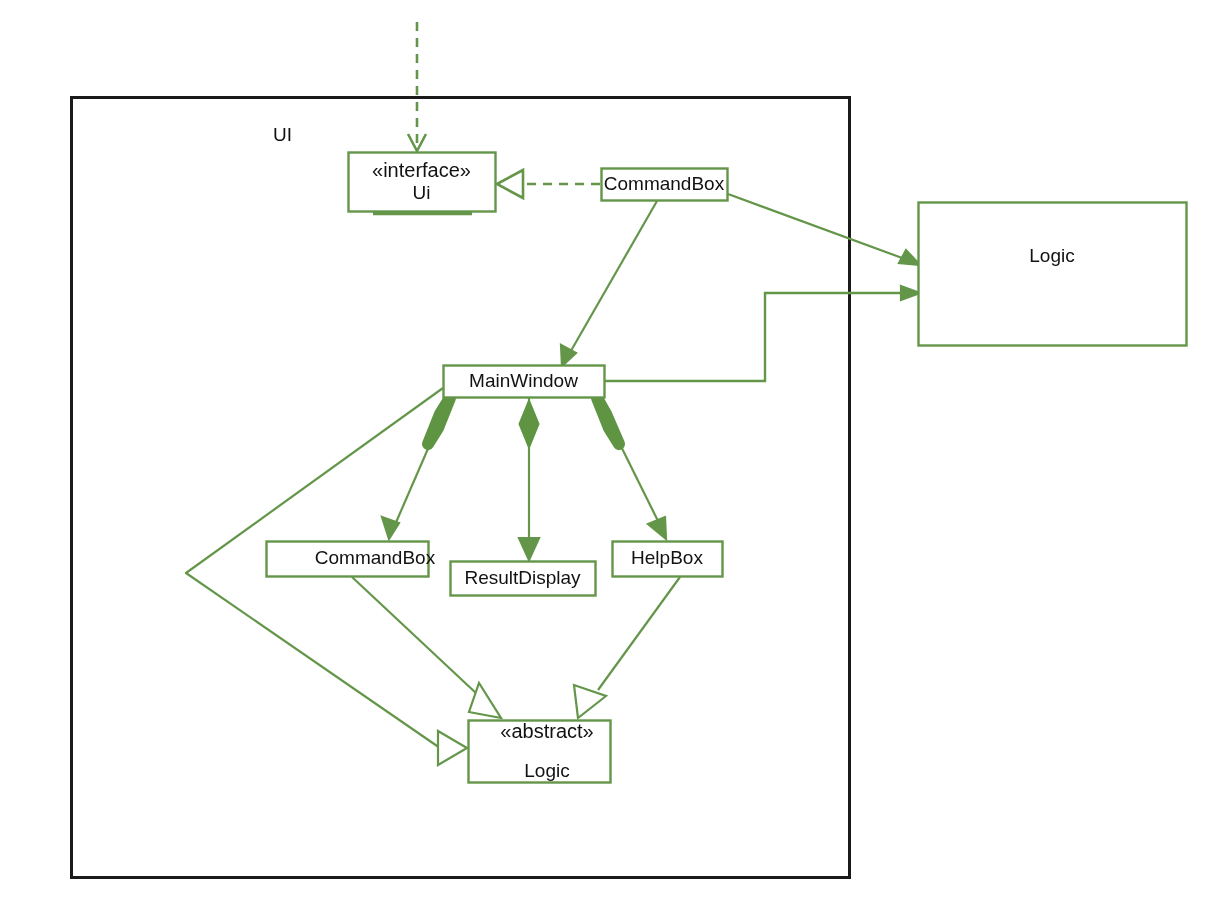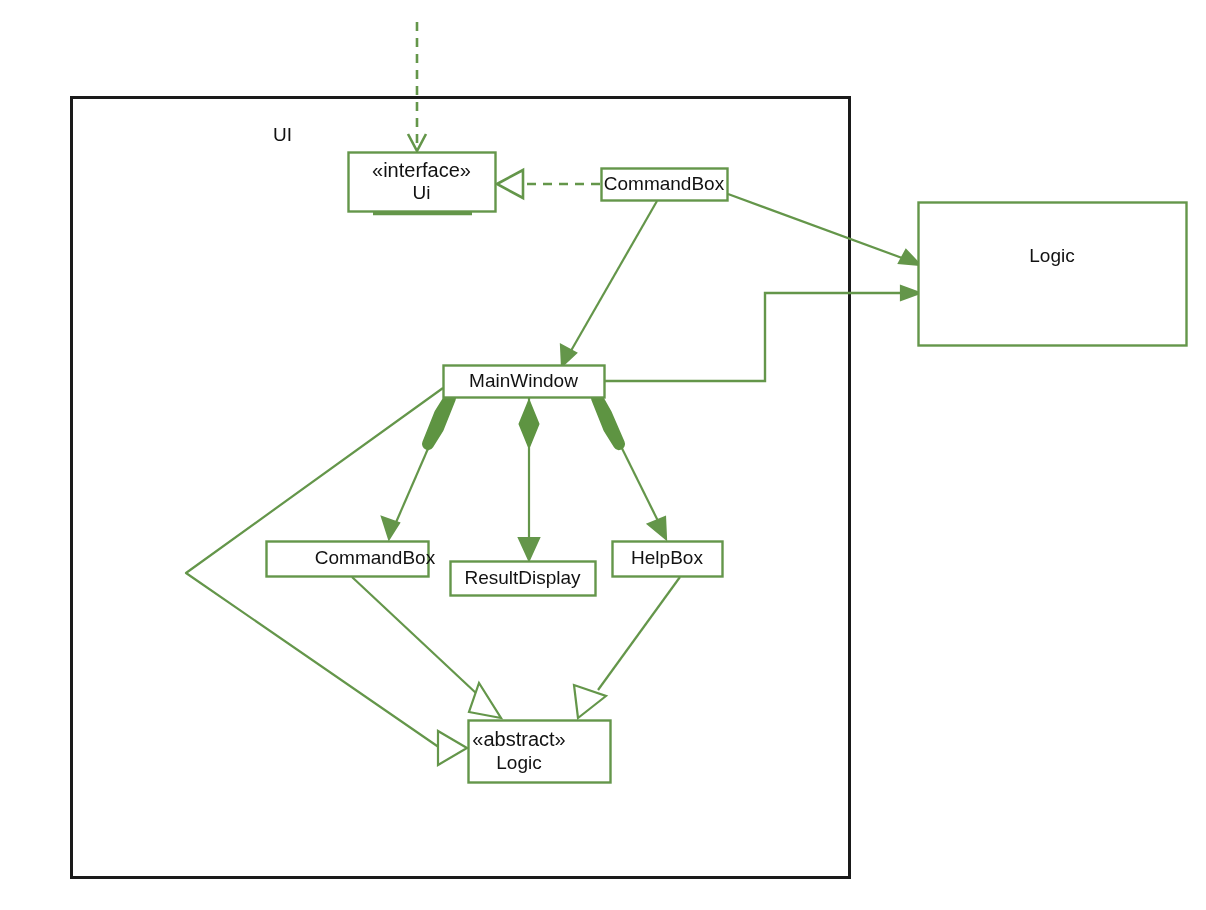--- a/index.html
+++ b/index.html
@@ -180,18 +180,18 @@
   </div>
 
   <div class="node-label single" style="left:450px; top:561px; width:145px; height:34px;">
     <span class="name">ResultDisplay</span>
   </div>
 
   <div class="node-label single" style="left:612px; top:541px; width:110px; height:35px;">
     <span class="name">HelpBox</span>
   </div>
 
-  <div class="node-label" style="left:448px; top:720px; width:142px; height:62px;">
+  <div class="node-label" style="left:476px; top:720px; width:142px; height:62px;justify-content:space-between;">
     <span class="stereo">«abstract»</span>
     <span class="name">Logic</span>
   </div>
 
 </div>
 
 </body></html>

